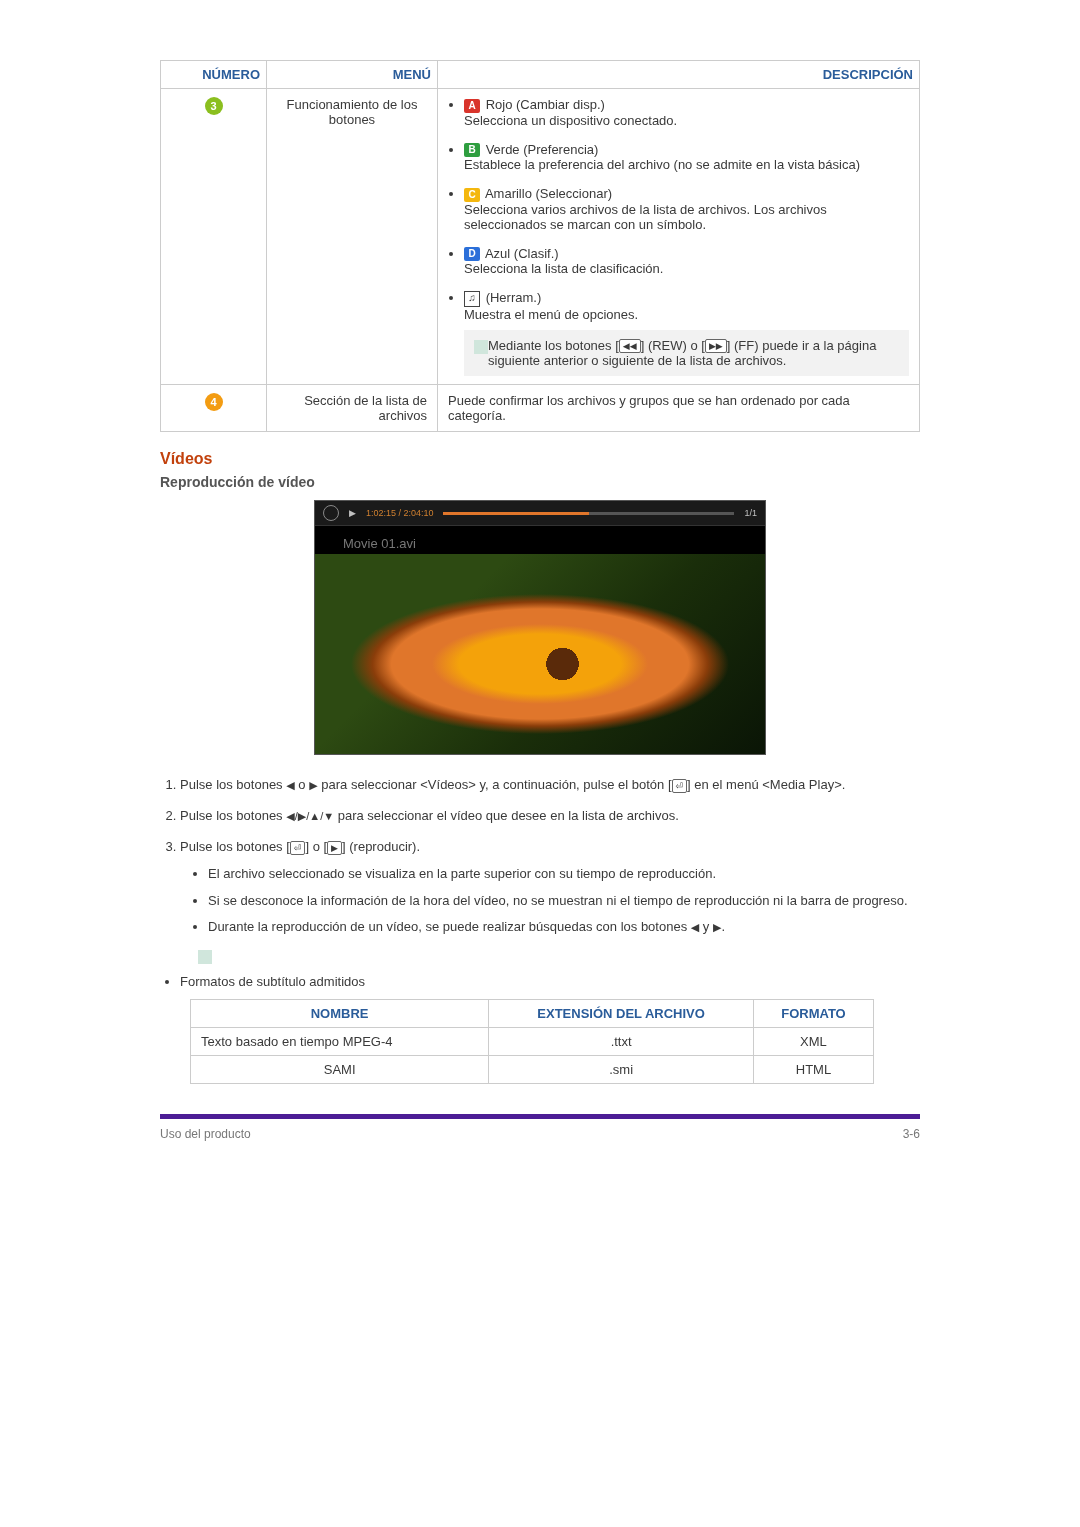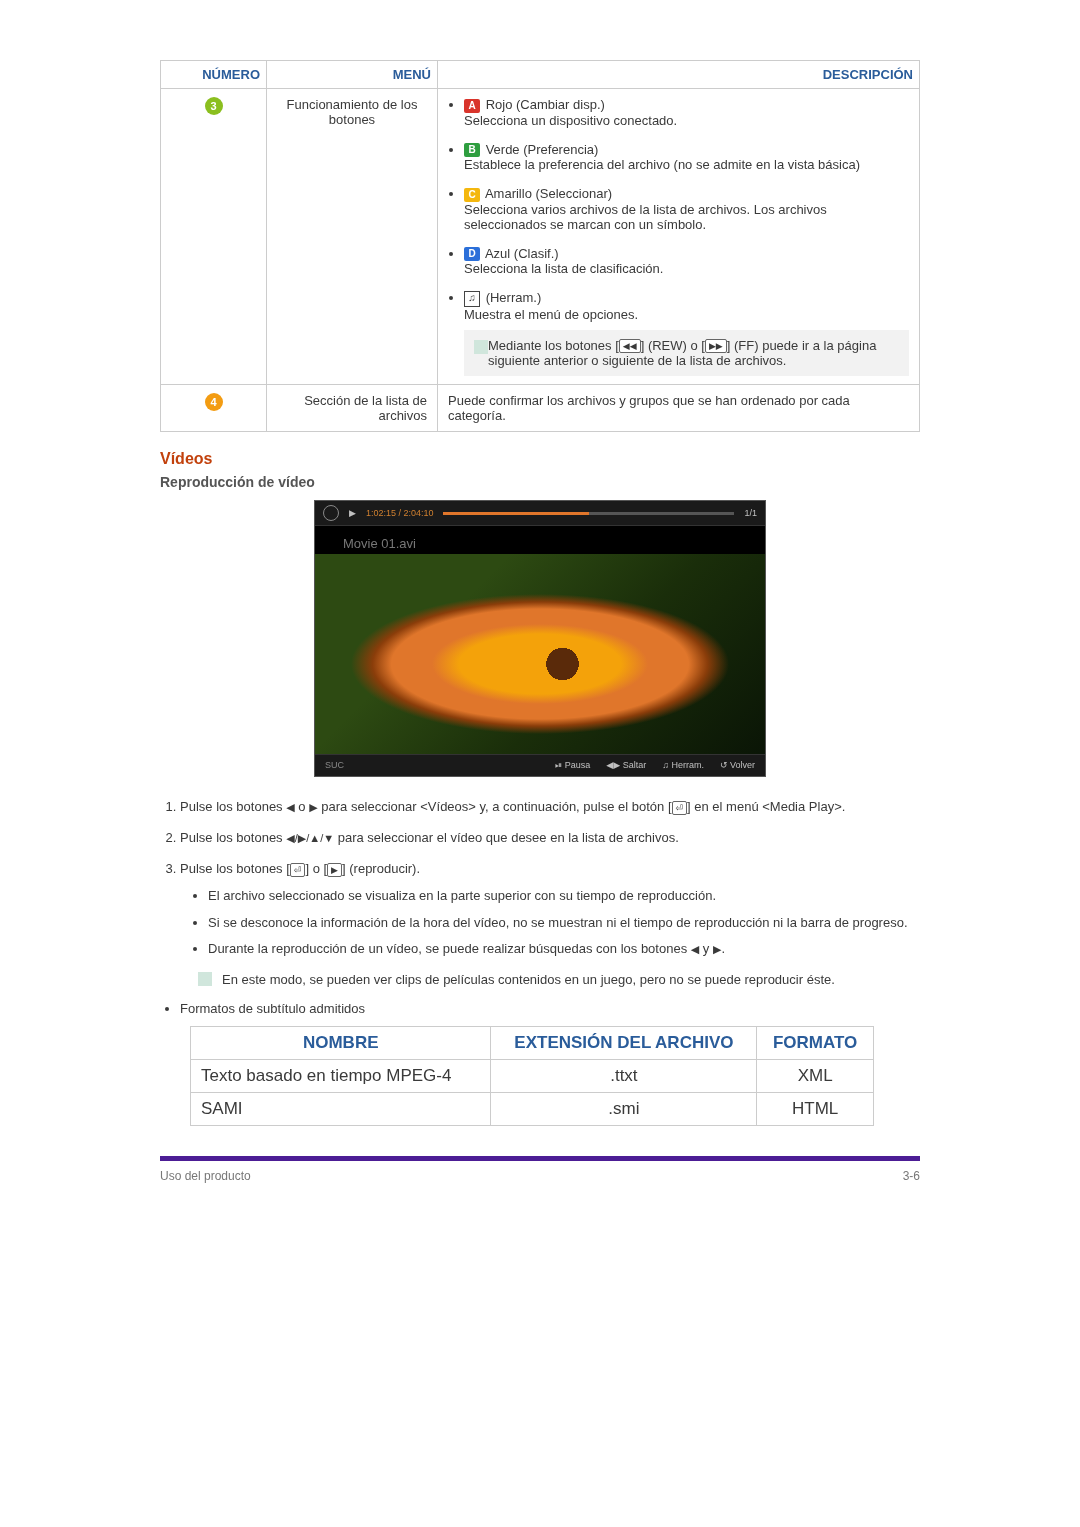--- a/index.html
+++ b/index.html
@@ -158,21 +158,21 @@
   ul.plain { list-style:disc; padding-left:20px; margin:6px 0 10px 0;}
   table.fmt {
     border-collapse:collapse;
     width:90%;
     margin:6px 0 0 30px;
   }
   table.fmt th, table.fmt td {
     border:1px solid #ccc;
     padding:6px 10px;
     text-align:center;
-    font-size:17px;
+    font-size:13px;
     margin-top:16px;
   }
   table.fmt th { color:#2a5c9a; font-weight:bold;}
   .footer {
     display:flex;
     justify-content:space-between;
     border-top:5px solid #4c1d95;
     margin-top:30px;
     padding-top:8px;
     color:#777;
@@ -256,48 +256,40 @@
     <span class="reel-icon"></span>
     <span>▶</span>
     <span style="color:#d08030">1:02:15 / 2:04:10</span>
     <div class="progress">
           <div class="bar"></div>
         </div>
     <span>1/1</span>
   </div>
   <div class="player-file">Movie 01.avi</div>
   <div class="player-img"></div>
-  <div class="player-bot">
-    <span class="left">SUC</span>
-    <span>⏯ <span>Pausa</span></span>
-    <span>◀▶ <span>Saltar</span></span>
-    <span>♫ <span>Herram.</span></span>
-    <span>↺ <span>Volver</span></span>
-  </div>
 </div>
 
 <ol class="steps">
   <li>
     <span>Pulse los botones </span><span class="tri">◀</span><span> o </span><span class="tri">▶</span><span> para seleccionar &lt;Vídeos&gt; y, a continuación, pulse el botón [</span><span class="inline-icon">⏎</span><span>] en el menú &lt;Media Play&gt;.</span>
   </li>
   <li>
     <span>Pulse los botones </span><span class="tri">◀/▶/▲/▼</span><span> para seleccionar el vídeo que desee en la lista de archivos.</span>
   </li>
   <li>
     <span>Pulse los botones [</span><span class="inline-icon">⏎</span><span>] o [</span><span class="inline-icon">▶</span><span>] (reproducir).</span>
     <ul class="sub">
       <li>El archivo seleccionado se visualiza en la parte superior con su tiempo de reproducción.</li>
       <li>Si se desconoce la información de la hora del vídeo, no se muestran ni el tiempo de reproducción ni la barra de progreso.</li>
       <li>
         <span>Durante la reproducción de un vídeo, se puede realizar búsquedas con los botones </span><span class="tri">◀</span><span> y </span><span class="tri">▶</span><span>.</span>
       </li>
     </ul>
     <div class="note-line">
       <span class="note-icon"></span>
-      <span>En este modo, se pueden ver clips de películas contenidos en un juego, pero no se puede reproducir éste.</span>
     </div>
   </li>
 </ol>
 
 <ul class="plain">
   <li>Formatos de subtítulo admitidos</li>
 </ul>
 
 <table class="fmt">
   <thead>
@@ -307,21 +299,21 @@
       <th>FORMATO</th>
     </tr>
   </thead>
   <tbody>
     <tr>
       <td style="text-align:left">Texto basado en tiempo MPEG-4</td>
       <td>.ttxt</td>
       <td>XML</td>
     </tr>
     <tr>
-      <td style="text-align:left">SAMI</td>
+      <td style="text-align:center">SAMI</td>
       <td>.smi</td>
       <td>HTML</td>
     </tr>
   </tbody>
 </table>
 
 <div class="footer">
   <span>Uso del producto</span>
   <span>3-6</span>
 </div>

